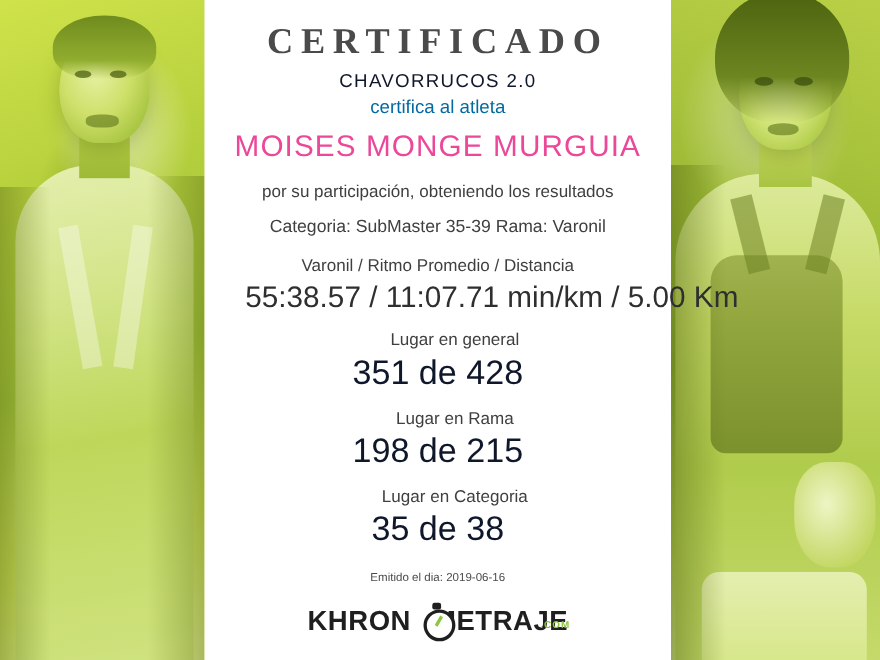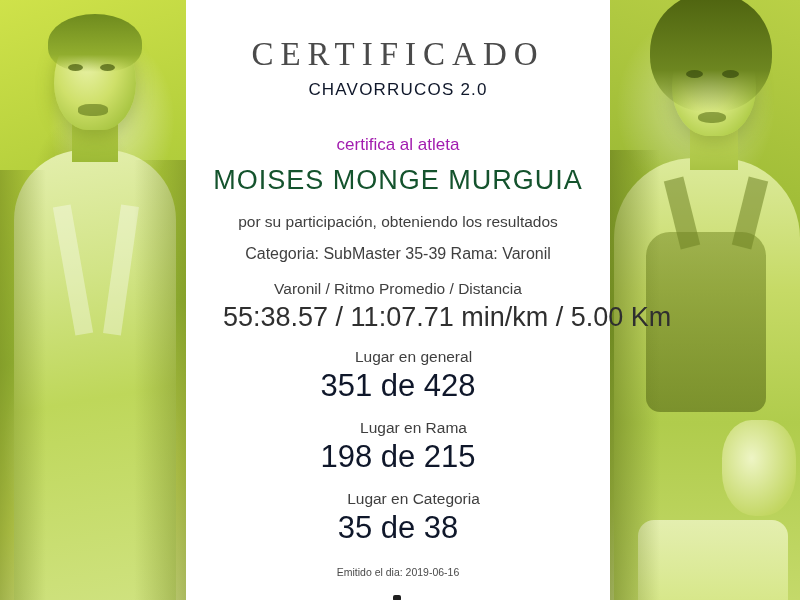--- a/index.html
+++ b/index.html
@@ -214,43 +214,43 @@
     top: 0;
     width: 424px;
     height: 600px;
     background: #ffffff;
     text-align: center;
     color: #3f3f3f;
     z-index: 5;
   }
 
   .title {
-    margin-top: 36px;
+    margin-top: 20px;
     font-size: 33px;
-    font-weight: normal;
+    font-weight: bold;
     letter-spacing: 7px;
     color: #4a4a4a;
     font-family: "Liberation Serif", serif;
   }
   .subtitle {
     margin-top: 7px;
     font-size: 17px;
     letter-spacing: 1.2px;
     color: #0f172a;
   }
   .line-certifica {
-    margin-top: 35px;
+    margin-top: 4px;
     font-size: 17px;
-    color: #a21caf;
+    color: #0369a1;
   }
   .athlete {
     margin-top: 10px;
     font-size: 27px;
     letter-spacing: 1px;
-    color: #14532d;
+    color: #ec4899;
   }
   .participacion {
     margin-top: 17px;
     font-size: 15.5px;
     color: #3f3f3f;
   }
   .categoria {
     margin-top: 14px;
     font-size: 16px;
     color: #3f3f3f;

